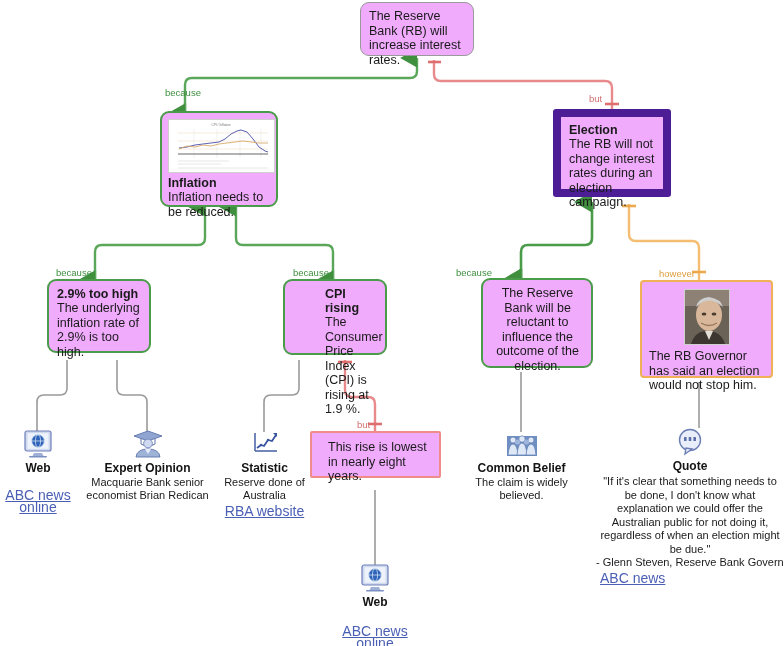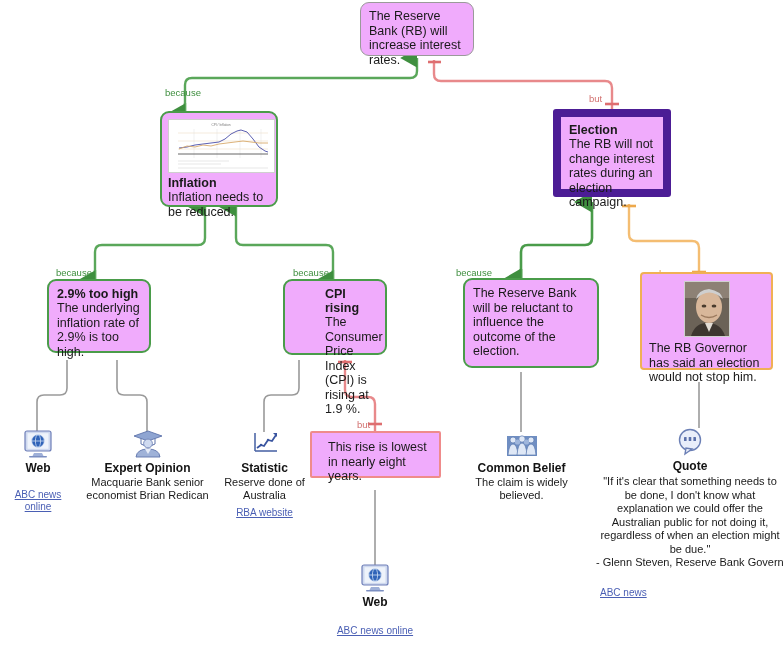--- a/index.html
+++ b/index.html
@@ -26,21 +26,21 @@
   .elabel.o{color:#e0a043;}
 
   .thumb{width:105px;height:52px;display:block;margin:2px auto 3px auto;
          border:1px solid #cfcfcf;background:#fdfdfd;}
   .photo{width:44px;height:54px;display:block;margin:3px auto 4px auto;border:1px solid #cfcfcf;}
 
   .ev{position:absolute;text-align:center;box-sizing:border-box;}
   .ev .ic{display:block;margin:0 auto 3px auto;}
   .ev .evt{font-size:12px;font-weight:bold;color:#141414;line-height:14px;display:block;}
   .ev .evd{font-size:11px;color:#1a1a1a;line-height:13px;display:block;margin-top:1px;}
-  .ev .evlink{font-size:10px;color:#4a5fb4;text-decoration:underline;line-height:12px;display:inline-block;margin-top:3px;}
+  .ev .evlink{font-size:14px;color:#4a5fb4;text-decoration:underline;line-height:12px;display:inline-block;margin-top:3px;}
   .quotebody{font-size:11px;color:#1a1a1a;line-height:13.5px;display:block;text-align:center;}
   .quoteattr{font-size:11px;color:#1a1a1a;line-height:13.5px;display:block;text-align:center;white-space:nowrap;}
 </style>
 </head>
 <body>
 
 <div id="canvas">
 
   <svg id="wires" viewBox="0 0 784 646">
     <defs>
@@ -158,27 +158,27 @@
     </div>
   </div>
 
   <div class="node green rounded" style="left:283px;top:279px;width:104px;height:76px;padding-left:32px;">
     <div class="pad">
       <span class="ttl">CPI rising</span>
       <span class="bdy">The Consumer Price Index (CPI) is rising at 1.9 %.</span>
     </div>
   </div>
 
-  <div class="node green rounded" style="left:463px;top:278px;width:136px;height:90px;">
+  <div class="node green rounded" style="left:481px;top:278px;width:112px;height:90px;text-align:center;">
     <div class="pad">
       <span class="bdy">The Reserve Bank will be reluctant to influence the outcome of the election.</span>
     </div>
   </div>
 
-  <div class="node orange" style="left:640px;top:272px;width:133px;height:98px;">
+  <div class="node orange" style="left:640px;top:280px;width:133px;height:98px;">
     <div class="pad" style="padding:4px 6px 4px 7px;">
       <svg class="photo" viewBox="0 0 44 54">
         <rect width="44" height="54" fill="#6b6257"></rect>
         <rect x="0" y="0" width="44" height="16" fill="#8d8175"></rect>
         <ellipse cx="24" cy="25" rx="13" ry="16" fill="#d8b79a"></ellipse>
         <path d="M11,17 Q24,4 38,17 Q36,9 24,7 Q13,8 11,17 Z" fill="#cfcfcf"></path>
         <ellipse cx="19" cy="24" rx="2.4" ry="1.6" fill="#4a3c2e"></ellipse>
         <ellipse cx="29" cy="24" rx="2.4" ry="1.6" fill="#4a3c2e"></ellipse>
         <path d="M16,33 Q24,38 32,33" stroke="#9c7a5e" stroke-width="1.4" fill="none"></path>
         <path d="M6,54 Q10,41 22,41 Q36,41 40,54 Z" fill="#3d3630"></path>
@@ -262,21 +262,21 @@
       <path d="M11,20 L10,26 L17,21 Z" fill="#e9eefa" stroke="#6b7fb5" stroke-width="1.4"></path>
       <g fill="#5b70ab">
         <rect x="9" y="9" width="2.6" height="4" rx="0.6"></rect>
         <rect x="13.7" y="9" width="2.6" height="4" rx="0.6"></rect>
         <rect x="18.4" y="9" width="2.6" height="4" rx="0.6"></rect>
       </g>
     </svg>
     <span class="evt">Quote</span>
     <span class="quotebody" style="margin-top:2px;">"If it's clear that something needs to be done, I don't know what explanation we could offer the Australian public for not doing it, regardless of when an election might be due."</span>
     <span class="quoteattr">- Glenn Steven, Reserve Bank Governor</span>
-    <span class="evlink" style="float:left;margin-left:4px;margin-top:17px;">ABC news</span>
+    <span class="evlink" style="float:left;margin-left:4px;margin-top:2px;">ABC news</span>
   </div>
 
   <div class="ev" style="left:330px;top:564px;width:90px;">
     <svg class="ic" width="30" height="28" viewBox="0 0 30 28">
       <rect x="2" y="1" width="26" height="20" rx="2" fill="#cfd9ef" stroke="#6e7fb8" stroke-width="1.2"></rect>
       <rect x="4.5" y="3.2" width="21" height="15.6" fill="#eef3fb"></rect>
       <circle cx="15" cy="11" r="6.4" fill="#2f63b8"></circle>
       <circle cx="15" cy="11" r="6.4" fill="none" stroke="#dfe8f7" stroke-width="0.8"></circle>
       <ellipse cx="15" cy="11" rx="2.6" ry="6.4" fill="none" stroke="#cfe0f5" stroke-width="0.8"></ellipse>
       <line x1="8.6" y1="11" x2="21.4" y2="11" stroke="#cfe0f5" stroke-width="0.8"></line>

